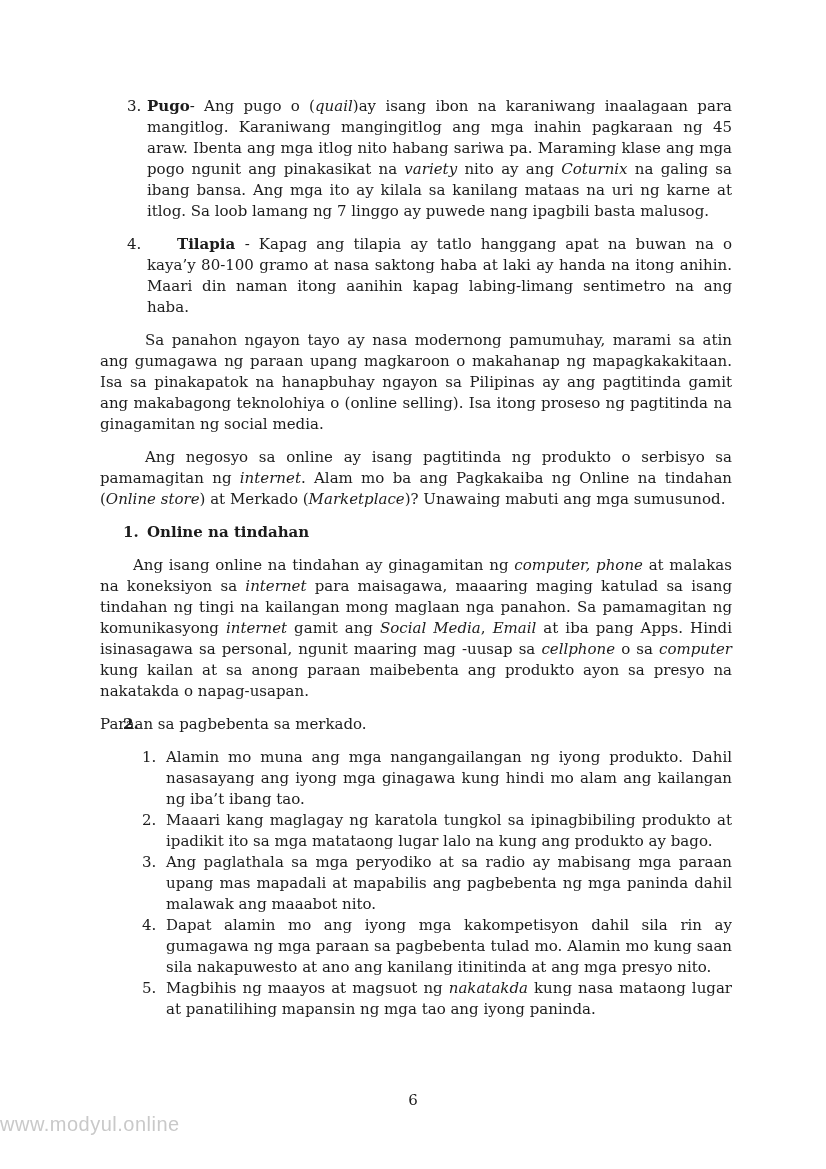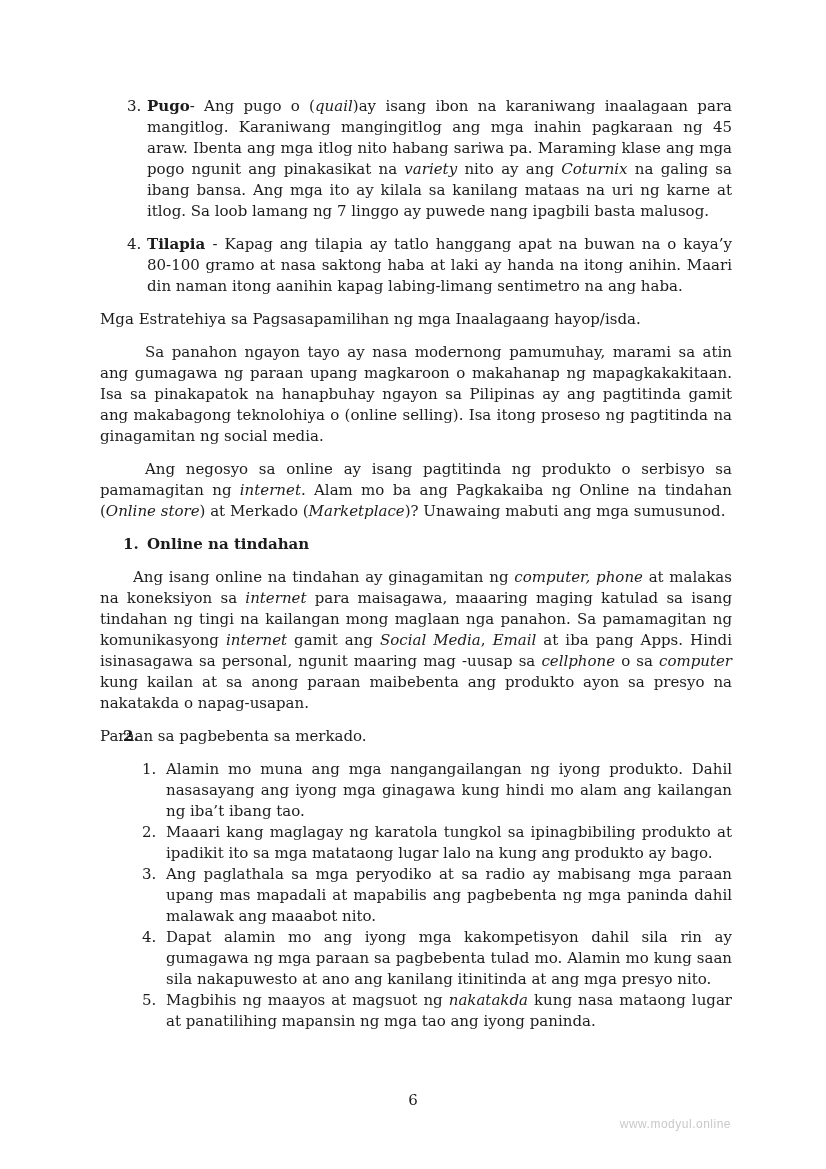--- a/index.html
+++ b/index.html
@@ -56,35 +56,34 @@
     width: 826px;
     text-align: center;
     font-size: 15px;
     color: #1c1c1c;
   }
   .watermark {
     position: absolute;
     top: 1114px;
     left: 0;
     width: 731px;
-    text-align: right;
+    text-align: left;
     font-family: "Liberation Sans", sans-serif;
-    font-size: 12px;
+    font-size: 20px;
     letter-spacing: 0.5px;
     color: #c9c9c9;
   }
 </style>
 </head>
 <body>
 
 <div class="page">
   <div class="doc-body">
       <div class="block numbered-item"><span class="num">3.</span><span class="content"><span style="font-weight: bold;">Pugo</span><span>- Ang pugo o (</span><span style="font-style: italic;">quail</span><span>)ay isang ibon na karaniwang inaalagaan para mangitlog. Karaniwang mangingitlog ang mga inahin pagkaraan ng 45 araw. Ibenta ang mga itlog nito habang sariwa pa. Maraming klase ang mga pogo ngunit ang pinakasikat na </span><span style="font-style: italic;">variety</span><span> nito ay ang </span><span style="font-style: italic;">Coturnix</span><span> na galing sa ibang bansa. Ang mga ito ay kilala sa kanilang mataas na uri ng karne at itlog. Sa loob lamang ng 7 linggo ay puwede nang ipagbili basta malusog.</span></span></div>
-      <div class="block numbered-item"><span class="num">4.</span><span class="content"><span style="font-weight: bold;">Tilapia </span><span>- Kapag ang tilapia ay tatlo hanggang apat na buwan na o kaya’y 80-100 gramo at nasa saktong haba at laki ay handa na itong anihin. Maari din naman itong aanihin kapag labing-limang sentimetro na ang haba.</span></span></div>
-      <div class="block paragraph no-justify"><span class="content"><span>Mga Estratehiya sa Pagsasapamilihan ng mga Inaalagaang hayop/isda.</span></span></div>
+      <div class="block numbered-item"><span class="num">4.</span><span class="content"><span style="font-weight: bold; margin-left: 30px;">Tilapia </span><span>- Kapag ang tilapia ay tatlo hanggang apat na buwan na o kaya’y 80-100 gramo at nasa saktong haba at laki ay handa na itong anihin. Maari din naman itong aanihin kapag labing-limang sentimetro na ang haba.</span></span></div>
       <div class="block paragraph indent-lg"><span class="content"><span>Sa panahon ngayon tayo ay nasa modernong pamumuhay, marami sa atin ang gumagawa ng paraan upang magkaroon o makahanap ng mapagkakakitaan. Isa sa pinakapatok  na hanapbuhay ngayon sa Pilipinas ay ang pagtitinda gamit ang makabagong teknolohiya o (online selling). Isa itong proseso ng pagtitinda na ginagamitan ng social media.</span></span></div>
       <div class="block paragraph indent-lg"><span class="content"><span>Ang negosyo sa online ay isang pagtitinda ng produkto o serbisyo sa pamamagitan ng </span><span style="font-style: italic;">internet</span><span>. Alam mo ba ang Pagkakaiba ng Online na tindahan (</span><span style="font-style: italic;">Online store</span><span>) at Merkado (</span><span style="font-style: italic;">Marketplace</span><span>)? Unawaing mabuti ang mga sumusunod.</span></span></div>
       <div class="block heading-item no-justify"><span class="num">1.</span><span class="content"><span style="font-weight: bold;">Online na tindahan</span></span></div>
       <div class="block sub-paragraph indent-sm"><span class="content"><span>Ang isang online na tindahan ay ginagamitan ng </span><span style="font-style: italic;">computer, phone</span><span> at malakas na koneksiyon sa </span><span style="font-style: italic;">internet</span><span> para maisagawa, maaaring maging katulad sa isang tindahan ng tingi na kailangan mong maglaan nga panahon. Sa pamamagitan ng komunikasyong </span><span style="font-style: italic;">internet</span><span> gamit ang </span><span style="font-style: italic;">Social Media</span><span>, </span><span style="font-style: italic;">Email</span><span> at iba pang Apps. Hindi isinasagawa sa personal, ngunit maaring mag -uusap sa </span><span style="font-style: italic;">cellphone</span><span> o sa </span><span style="font-style: italic;">computer</span><span> kung kailan at sa anong paraan maibebenta ang produkto ayon sa presyo na nakatakda o napag-usapan.</span></span></div>
       <div class="block heading-item no-justify"><span class="num">2.</span></div>
       <div class="block sub-paragraph no-justify"><span class="content"><span>Paraan sa pagbebenta sa merkado.</span></span></div>
       <div class="block nested-item"><span class="num">1.</span><span class="content"><span>Alamin mo muna ang mga nangangailangan ng iyong produkto. Dahil nasasayang ang iyong mga ginagawa kung hindi mo alam ang kailangan ng iba’t ibang tao.</span></span></div>
       <div class="block nested-item"><span class="num">2.</span><span class="content"><span>Maaari kang maglagay ng karatola tungkol sa ipinagbibiling produkto at ipadikit ito sa mga matataong lugar lalo na kung ang produkto ay bago.</span></span></div>
       <div class="block nested-item"><span class="num">3.</span><span class="content"><span>Ang paglathala sa mga peryodiko at sa radio ay mabisang mga paraan upang mas mapadali at mapabilis ang pagbebenta ng mga paninda dahil malawak ang maaabot nito.</span></span></div>
       <div class="block nested-item"><span class="num">4.</span><span class="content"><span>Dapat alamin mo ang iyong mga kakompetisyon dahil sila rin ay gumagawa ng mga paraan sa pagbebenta tulad mo. Alamin mo kung saan sila nakapuwesto at ano ang kanilang itinitinda at ang mga presyo nito.</span></span></div>

